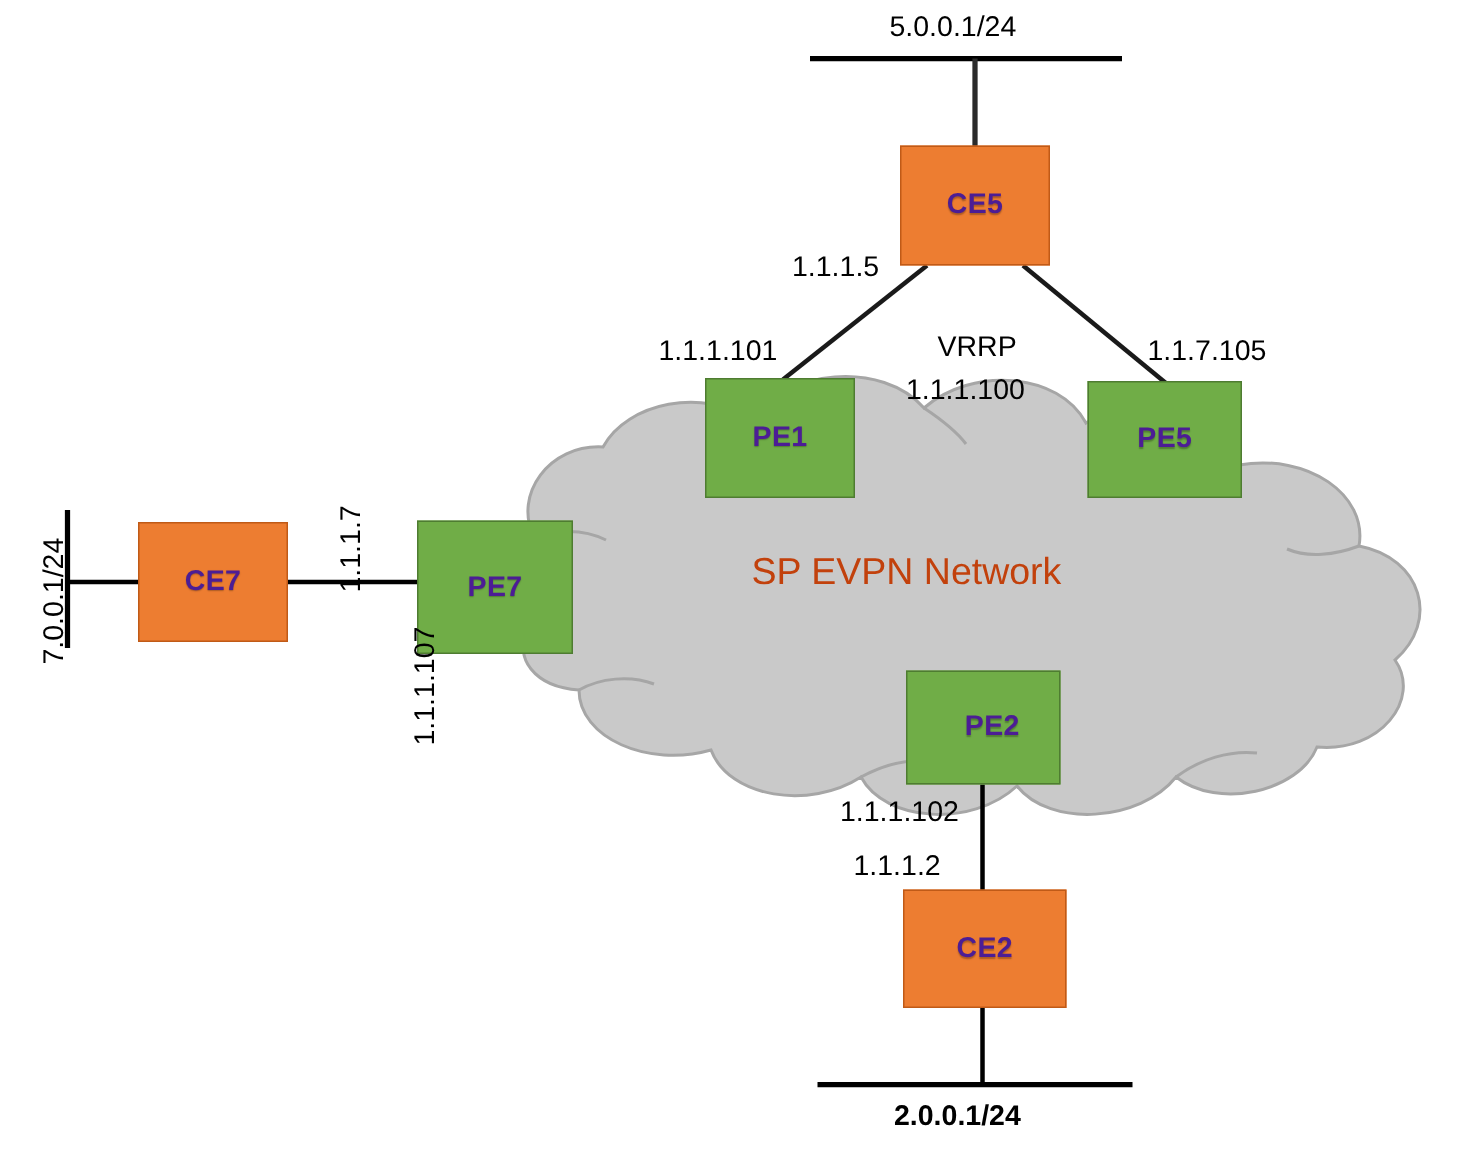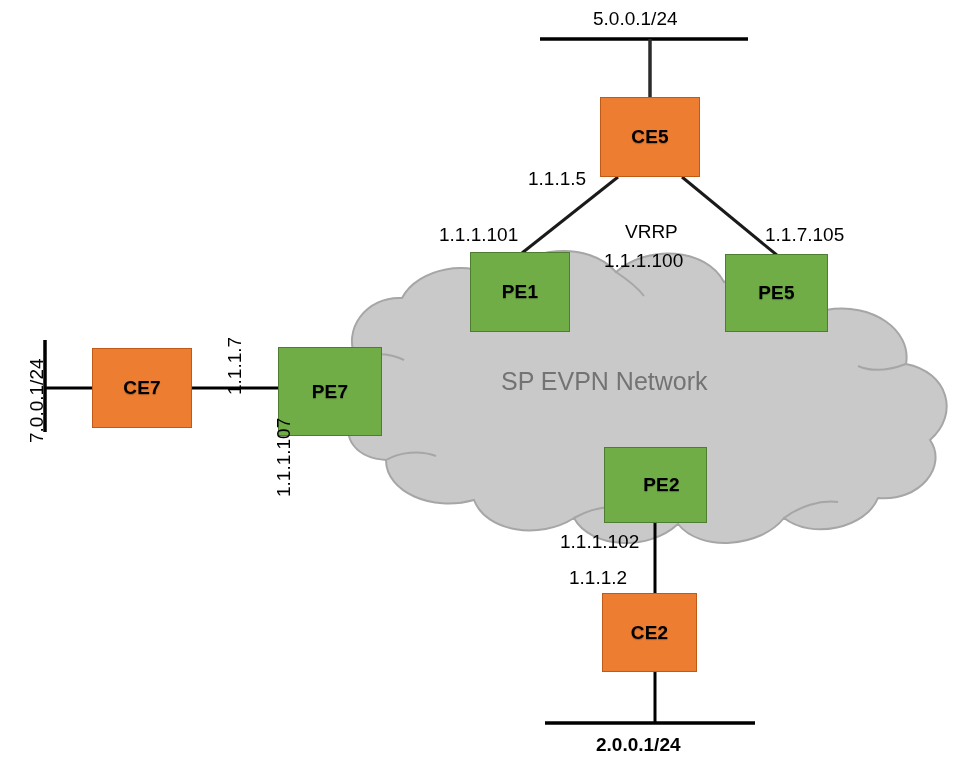--- a/index.html
+++ b/index.html
@@ -23,21 +23,21 @@
     top: 0;
     width: 975px;
     height: 766px;
   }
   .node {
     position: absolute;
     box-sizing: border-box;
     display: flex;
     align-items: center;
     justify-content: center;
-    color: #000000;
+    color: #4c1d95;
     font-size: 19px;
     font-weight: 700;
     letter-spacing: 0.2px;
     text-shadow: 0 1px 1px rgba(0,0,0,0.28);
   }
   .node.ce {
     background: #ED7D31;
     border: 1px solid #C05A17;
   }
   .node.pe {
@@ -51,21 +51,21 @@
     font-weight: 400;
     white-space: nowrap;
     line-height: 1.15;
   }
   .label.rot {
     transform-origin: 0 0;
     transform: rotate(-90deg);
   }
   .cloud-title {
     position: absolute;
-    color: #737373;
+    color: #c2410c;
     font-size: 25px;
     font-weight: 400;
     white-space: nowrap;
   }
 </style>
 </head>
 <body>
 
 <div id="canvas">
 
@@ -124,21 +124,21 @@
   </div>
   <div class="node ce" style="left:92px; top:348px; width:100px; height:80px;text-align:center;">
     <span>CE7</span>
   </div>
   <div class="node pe" style="left:278px; top:347px; width:104px; height:89px;justify-content:center;">
     <span>PE7</span>
   </div>
   <div class="node pe" style="left:604px; top:447px; width:103px; height:76px;padding-left:12px;">
     <span>PE2</span>
   </div>
-  <div class="node ce" style="left:602px; top:593px; width:95px; height:79px;">
+  <div class="node ce" style="left:602px; top:593px; width:109px; height:79px;">
     <span>CE2</span>
   </div>
 
   <div class="label" style="left:593px; top:8px;">5.0.0.1/24</div>
   <div class="label" style="left:528px; top:168px;">1.1.1.5</div>
   <div class="label" style="left:439px; top:224px;">1.1.1.101</div>
   <div class="label" style="left:625px; top:221px;">VRRP</div>
   <div class="label" style="left:604px; top:250px;">1.1.1.100</div>
   <div class="label" style="left:765px; top:224px;">1.1.7.105</div>
 

